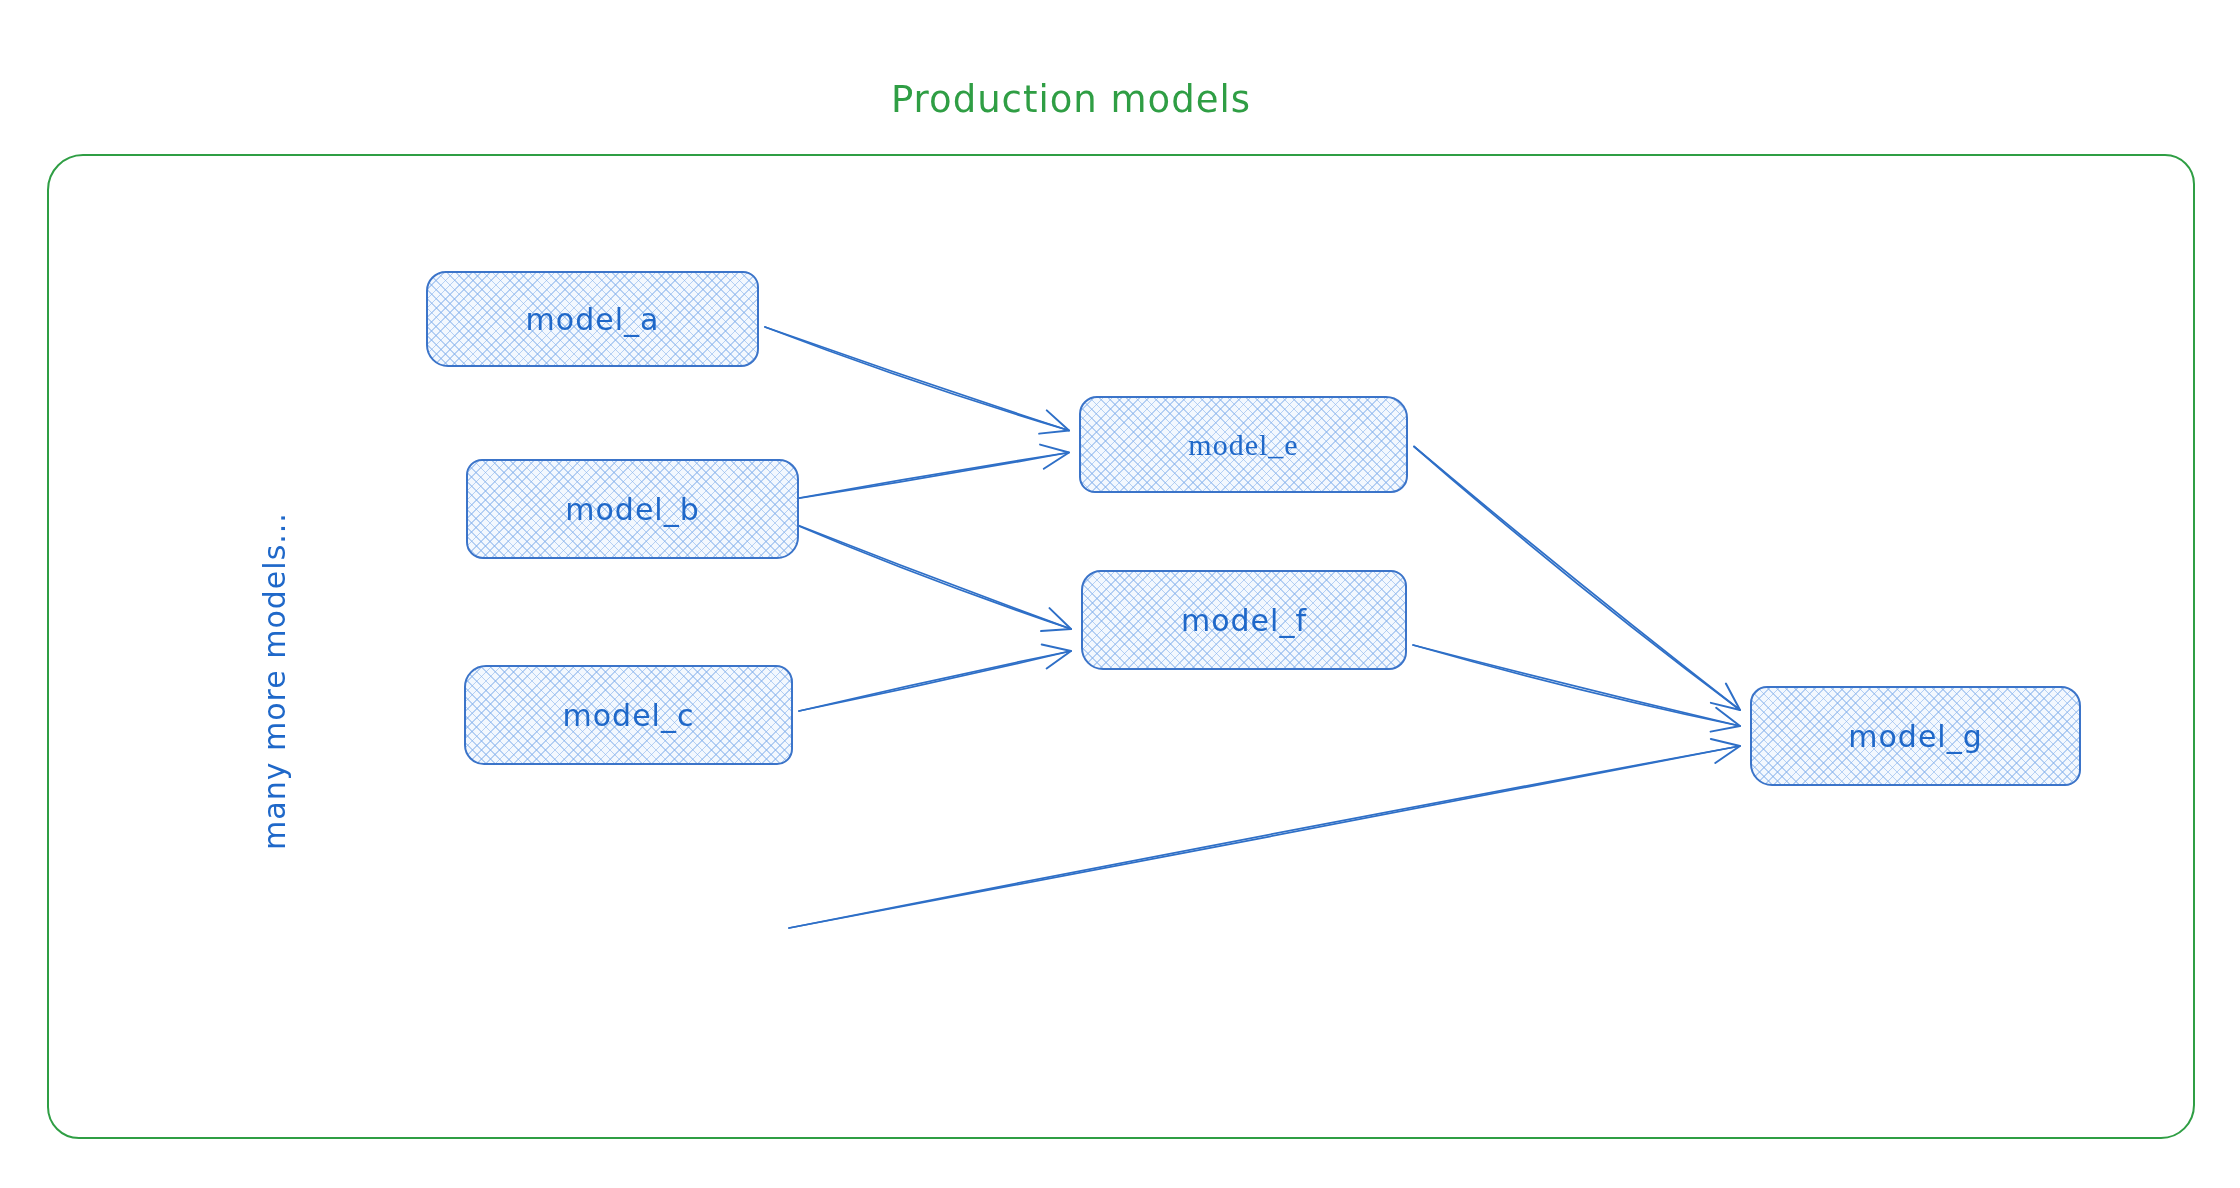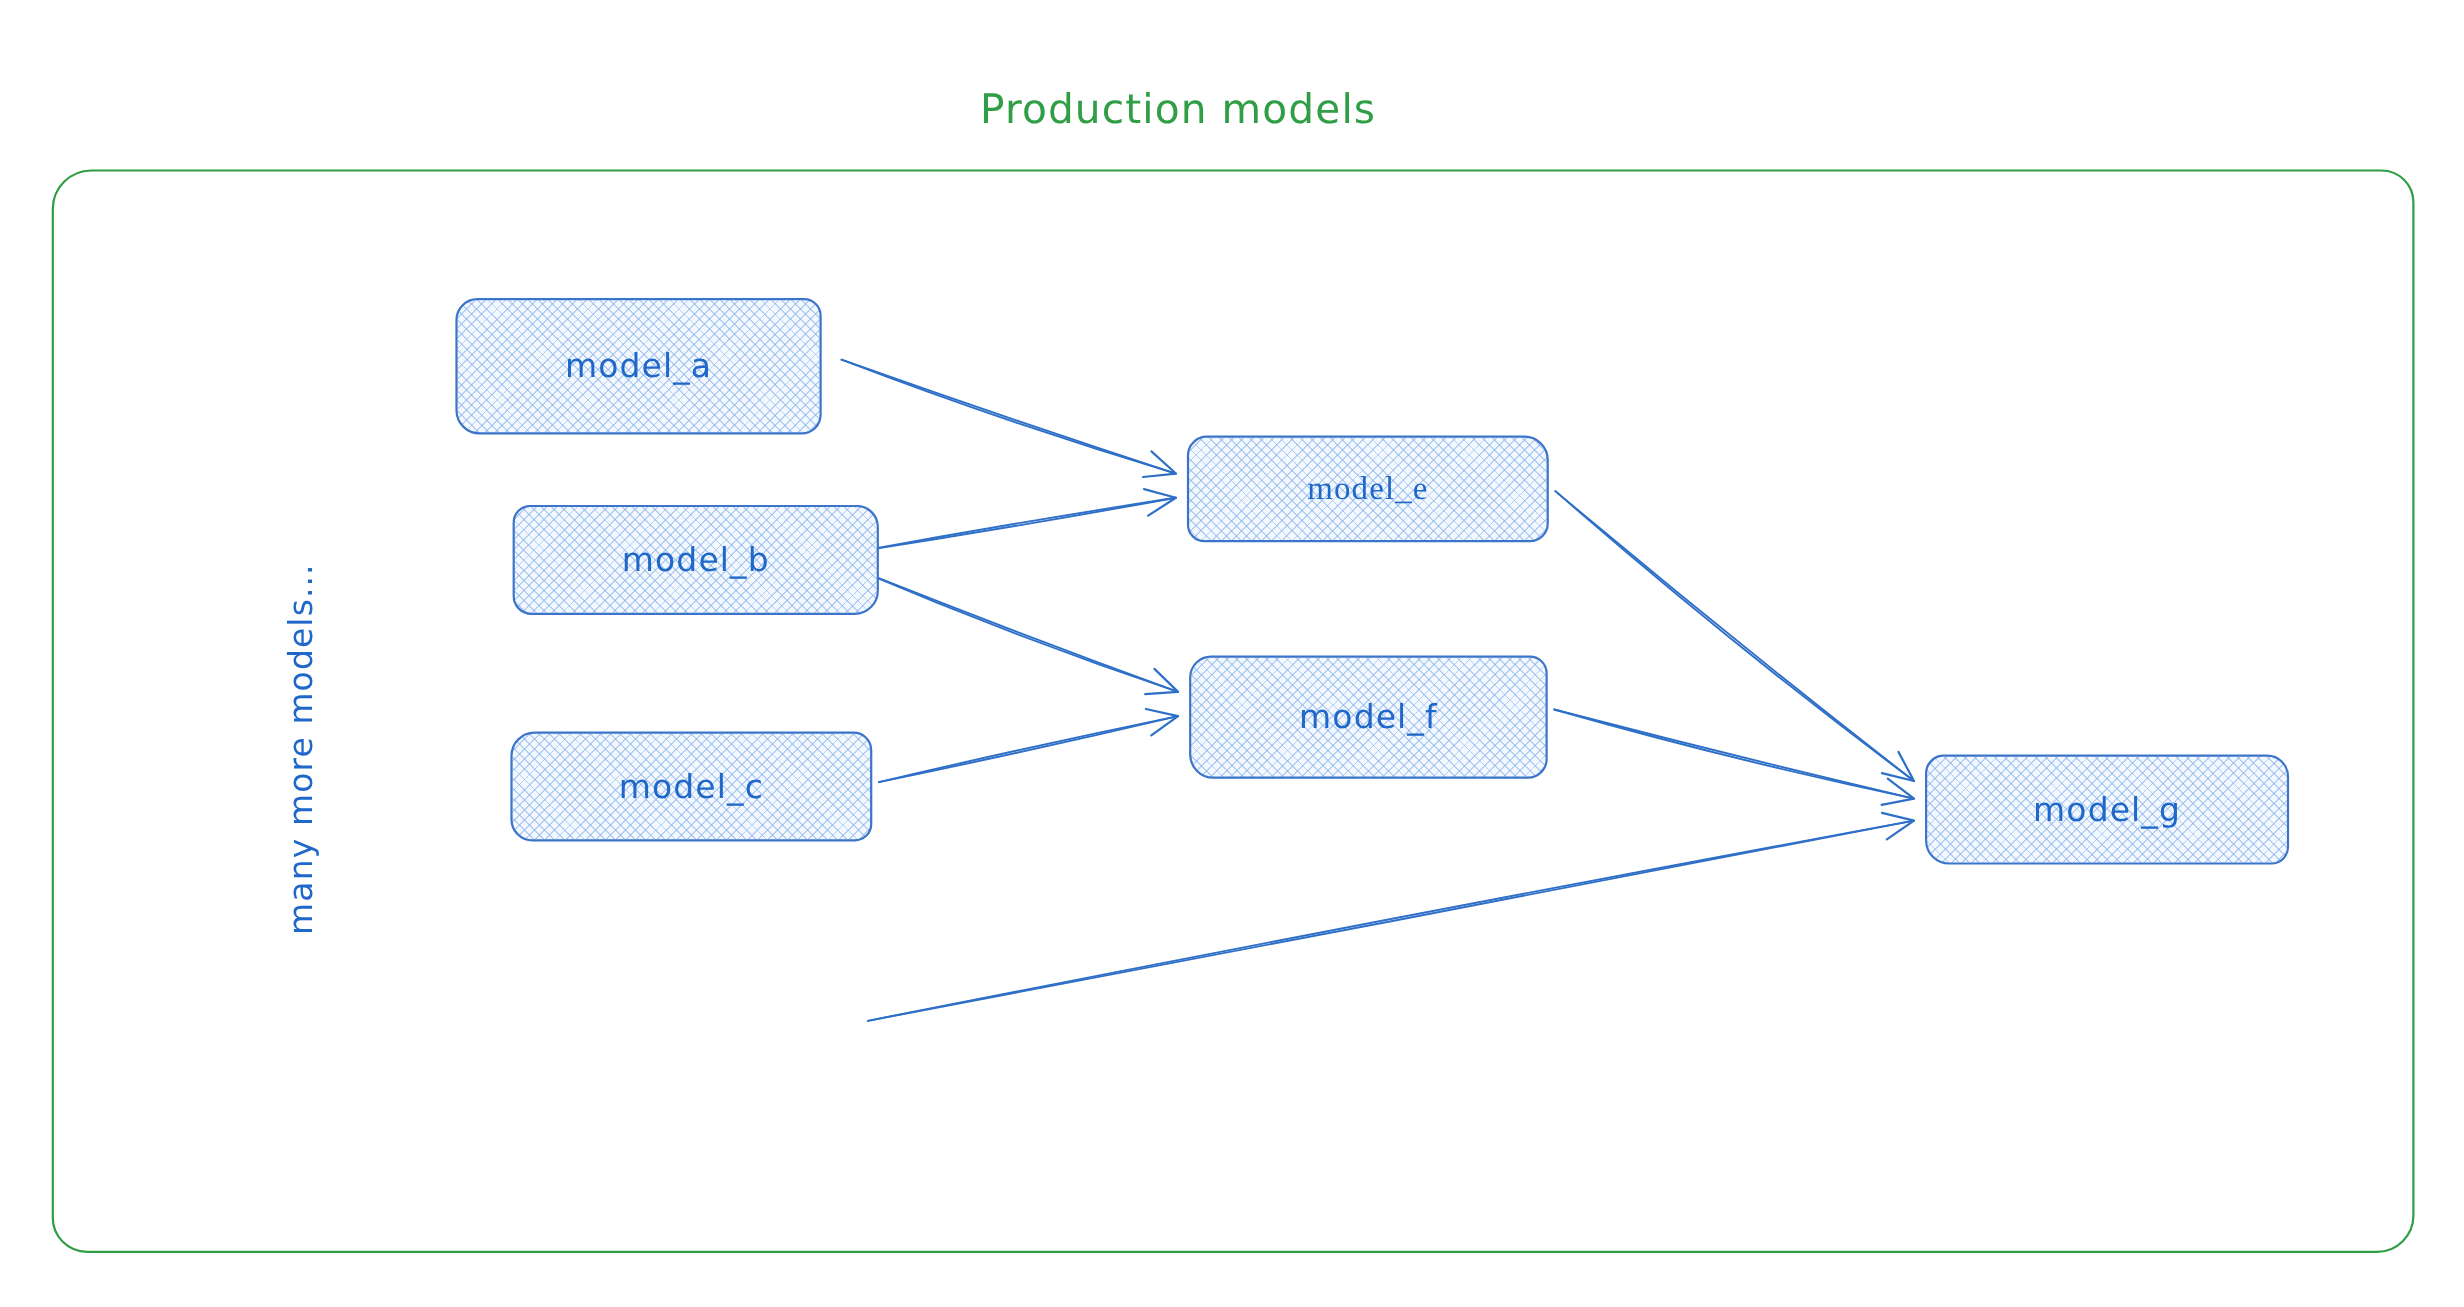--- a/index.html
+++ b/index.html
@@ -50,26 +50,26 @@
       repeating-linear-gradient(45deg,  rgba(130,175,235,.55) 0 1.2px, transparent 1.2px 6.5px),
       repeating-linear-gradient(-45deg, rgba(130,175,235,.55) 0 1.2px, transparent 1.2px 6.5px);
   }
   .node .node-label {
     color: #1f68c9;
     font-size: 30px;
     letter-spacing: 1px;
     white-space: nowrap;
   }
 
-  #node-a { left: 414px;  top: 271px; width: 333px; height: 124px; }
+  #node-a { left: 426px;  top: 271px; width: 333px; height: 96px; }
   #node-b { left: 466px;  top: 459px; width: 333px; height: 100px; border-radius: 16px 20px 22px 17px; }
   #node-c { left: 464px;  top: 665px; width: 329px; height: 100px; border-radius: 22px 17px 16px 20px; }
   #node-d { left: 454px;  top: 880px; width: 329px; height: 100px; }
   #node-e { left: 1079px; top: 396px; width: 329px; height: 97px;  border-radius: 18px 22px 17px 16px; font-family: Liberation Serif, serif; }
-  #node-f { left: 1081px; top: 596px; width: 326px; height: 112px; }
+  #node-f { left: 1081px; top: 570px; width: 326px; height: 100px; }
   #node-g { left: 1750px; top: 686px; width: 331px; height: 100px; border-radius: 17px 20px 16px 22px; }
 
   #edges { position: absolute; left: 0; top: 0; width: 2240px; height: 1188px; pointer-events: none; }
   .edge-shaft { fill: none; stroke: #2e6fc7; stroke-width: 1.7; stroke-linecap: round; }
   .edge-head  { fill: none; stroke: #2e6fc7; stroke-width: 2;   stroke-linecap: round; stroke-linejoin: round; }
 </style>
 </head>
 <body>
 
 <div id="canvas">

